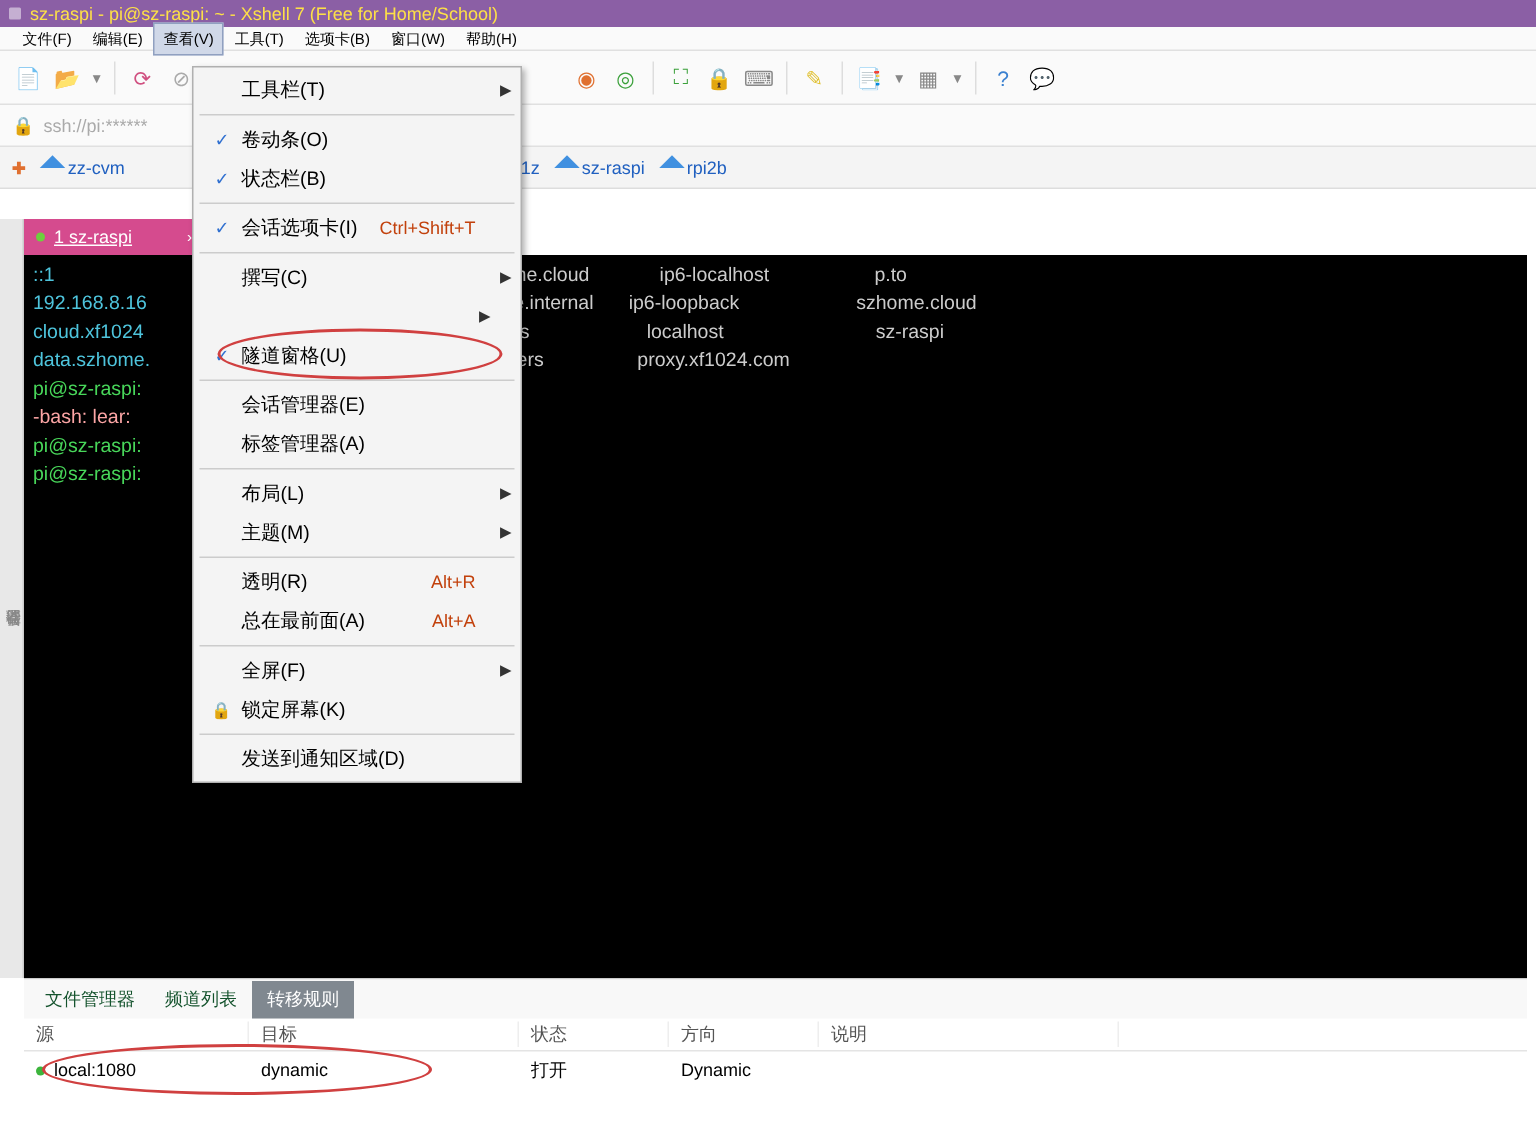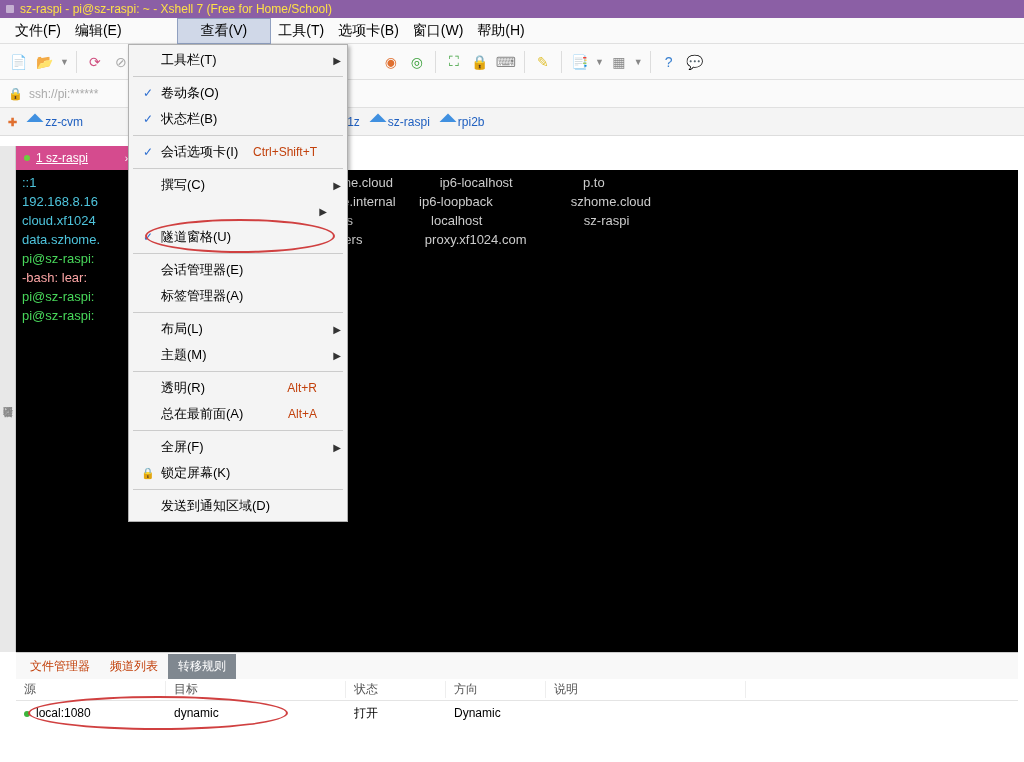--- a/index.html
+++ b/index.html
@@ -5,25 +5,25 @@
 * { box-sizing: border-box; margin: 0; padding: 0; font-family: "Microsoft YaHei", "Segoe UI", Tahoma, sans-serif; }
 html, body { width: 1024px; height: 762px; overflow: hidden; background: #fff; }
 
 .titlebar {
   height: 18px; background: #8b5fa5; color: #fde047; font-size: 12px;
   display: flex; align-items: center; padding: 0 6px; overflow: hidden;
 }
 .titlebar-icon { width: 8px; height: 8px; margin-right: 6px; background: #fff; border-radius: 1px; opacity: 0.5; }
 
 .menubar {
-  height: 26px; background: #fafafa; border-bottom: 1px solid #e0e0e0;
-  display: flex; align-items: center; font-size: 14px; padding: 0 8px;
+  height: 16px; background: #fafafa; border-bottom: 1px solid #e0e0e0;
+  display: flex; align-items: center; font-size: 10px; padding: 0 8px;
 }
 .menubar-item { padding: 4px 7px; cursor: default; }
-.menubar-item.active { background: #d0d8e8; border: 1px solid #90a0c0; padding: 3px 23px; margin-left: 48px; }
+.menubar-item.active { background: #d0d8e8; border: 1px solid #90a0c0; padding: 3px 6px; }
 
 .toolbar {
   height: 36px; background: #fafafa; border-bottom: 1px solid #e0e0e0;
   display: flex; align-items: center; padding: 0 8px; gap: 4px;
 }
 .toolbar .tb-icon { width: 22px; height: 22px; display: flex; align-items: center; justify-content: center; font-size: 14px; border-radius: 2px; }
 .toolbar .sep { width: 1px; height: 22px; background: #ddd; margin: 0 3px; }
 
 .addressbar {
   height: 28px; background: #fafafa; border-bottom: 1px solid #e0e0e0;
@@ -83,21 +83,21 @@
 }
 
 .bottom-panel {
   position: absolute; left: 16px; right: 6px; bottom: 0; height: 110px;
   background: #fff; border-top: 1px solid #ccc; display: flex; flex-direction: column;
 }
 .bottom-tabs {
   height: 26px; display: flex; align-items: center; font-size: 12px; padding: 0 4px;
   background: #f8f8f8;
 }
-.bottom-tabs .btab { padding: 4px 10px; color: #c2410c; }
+.bottom-tabs .btab { padding: 4px 10px; color: #14532d; }
 .bottom-tabs .btab.active { background: #808890; color: #fff; }
 
 .bottom-table { flex: 1; font-size: 12px; }
 .bottom-table .thead { display: grid; grid-template-columns: 150px 180px 100px 100px 200px; height: 22px; align-items: center; border-bottom: 1px solid #e4e4e4; color: #555; }
 .bottom-table .thead > div { padding: 0 8px; border-right: 1px solid #eee; }
 .bottom-table .trow { display: grid; grid-template-columns: 150px 180px 100px 100px 200px; height: 24px; align-items: center; }
 .bottom-table .trow > div { padding: 0 8px; }
 .bottom-table .trow .rdot { width: 6px; height: 6px; background: #3cb53c; border-radius: 50%; display: inline-block; margin-right: 6px; }
 
 .highlight-ellipse-2 {

